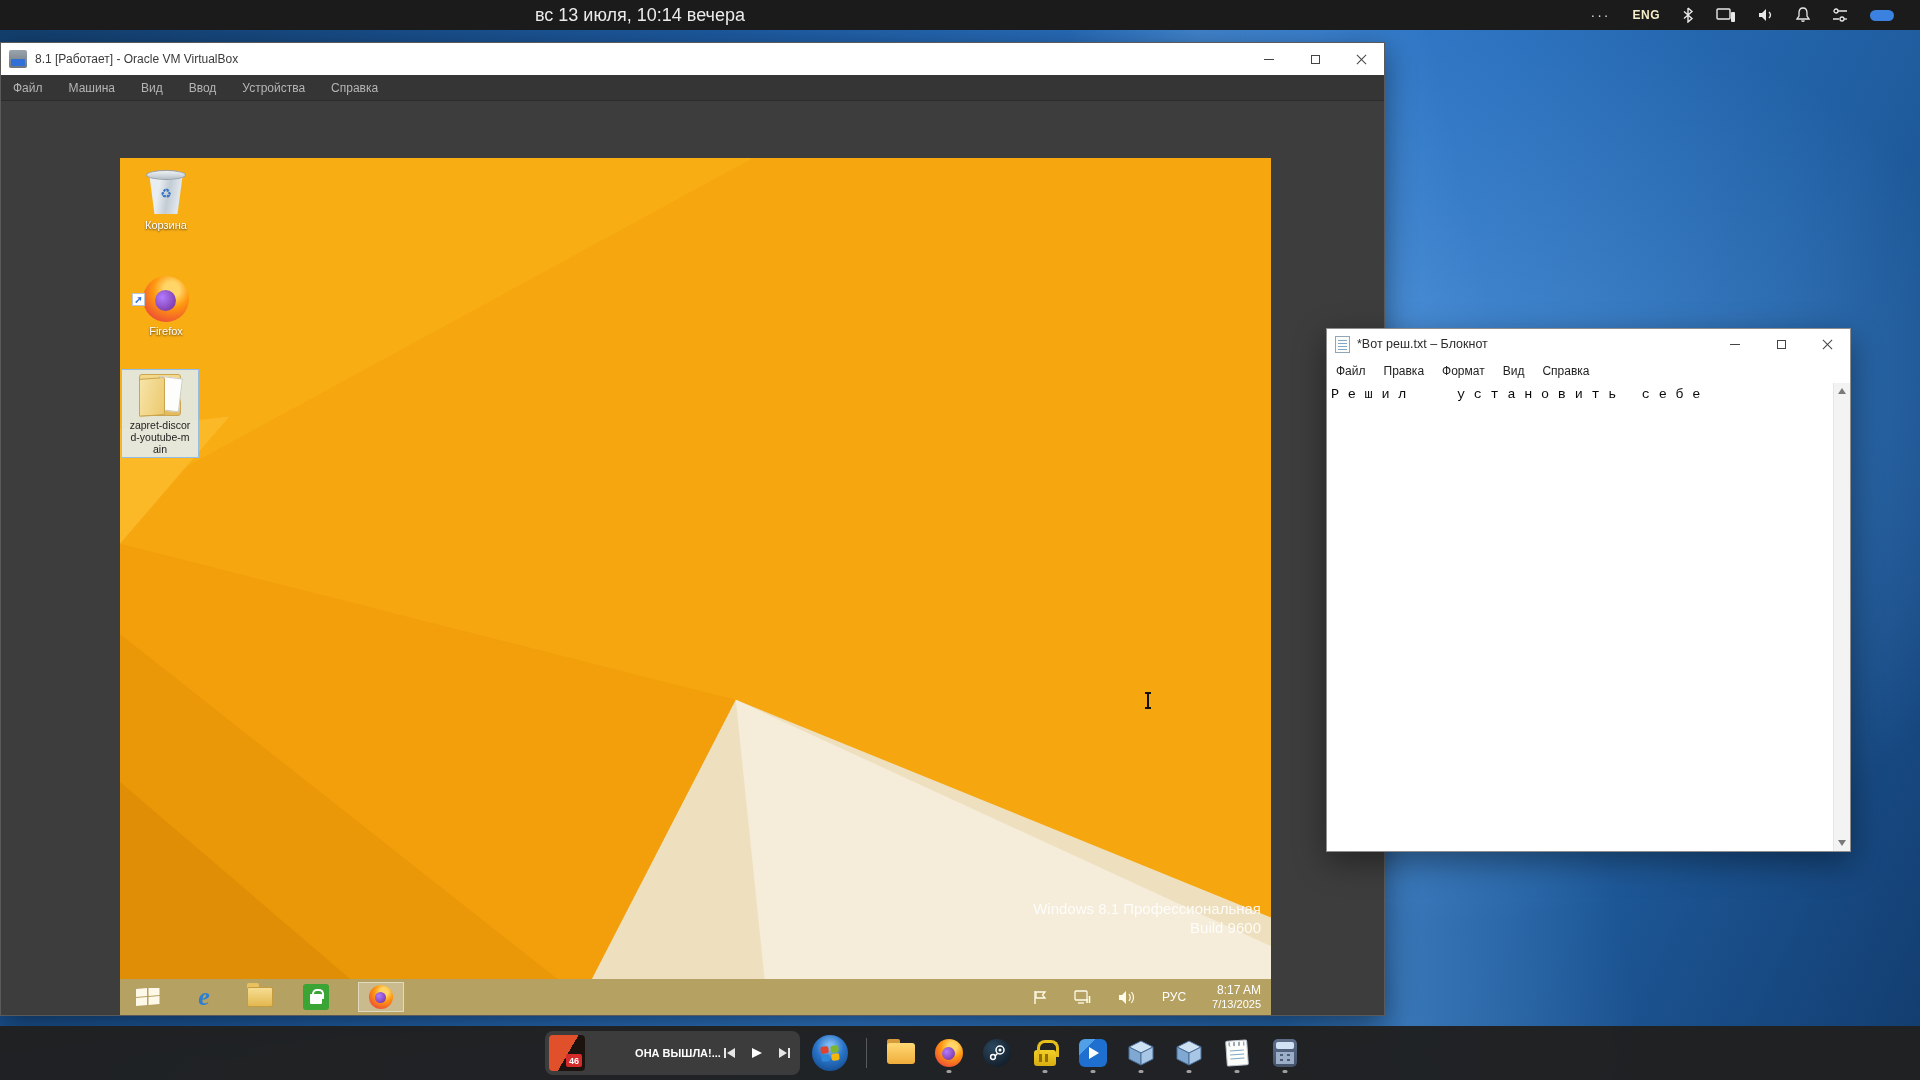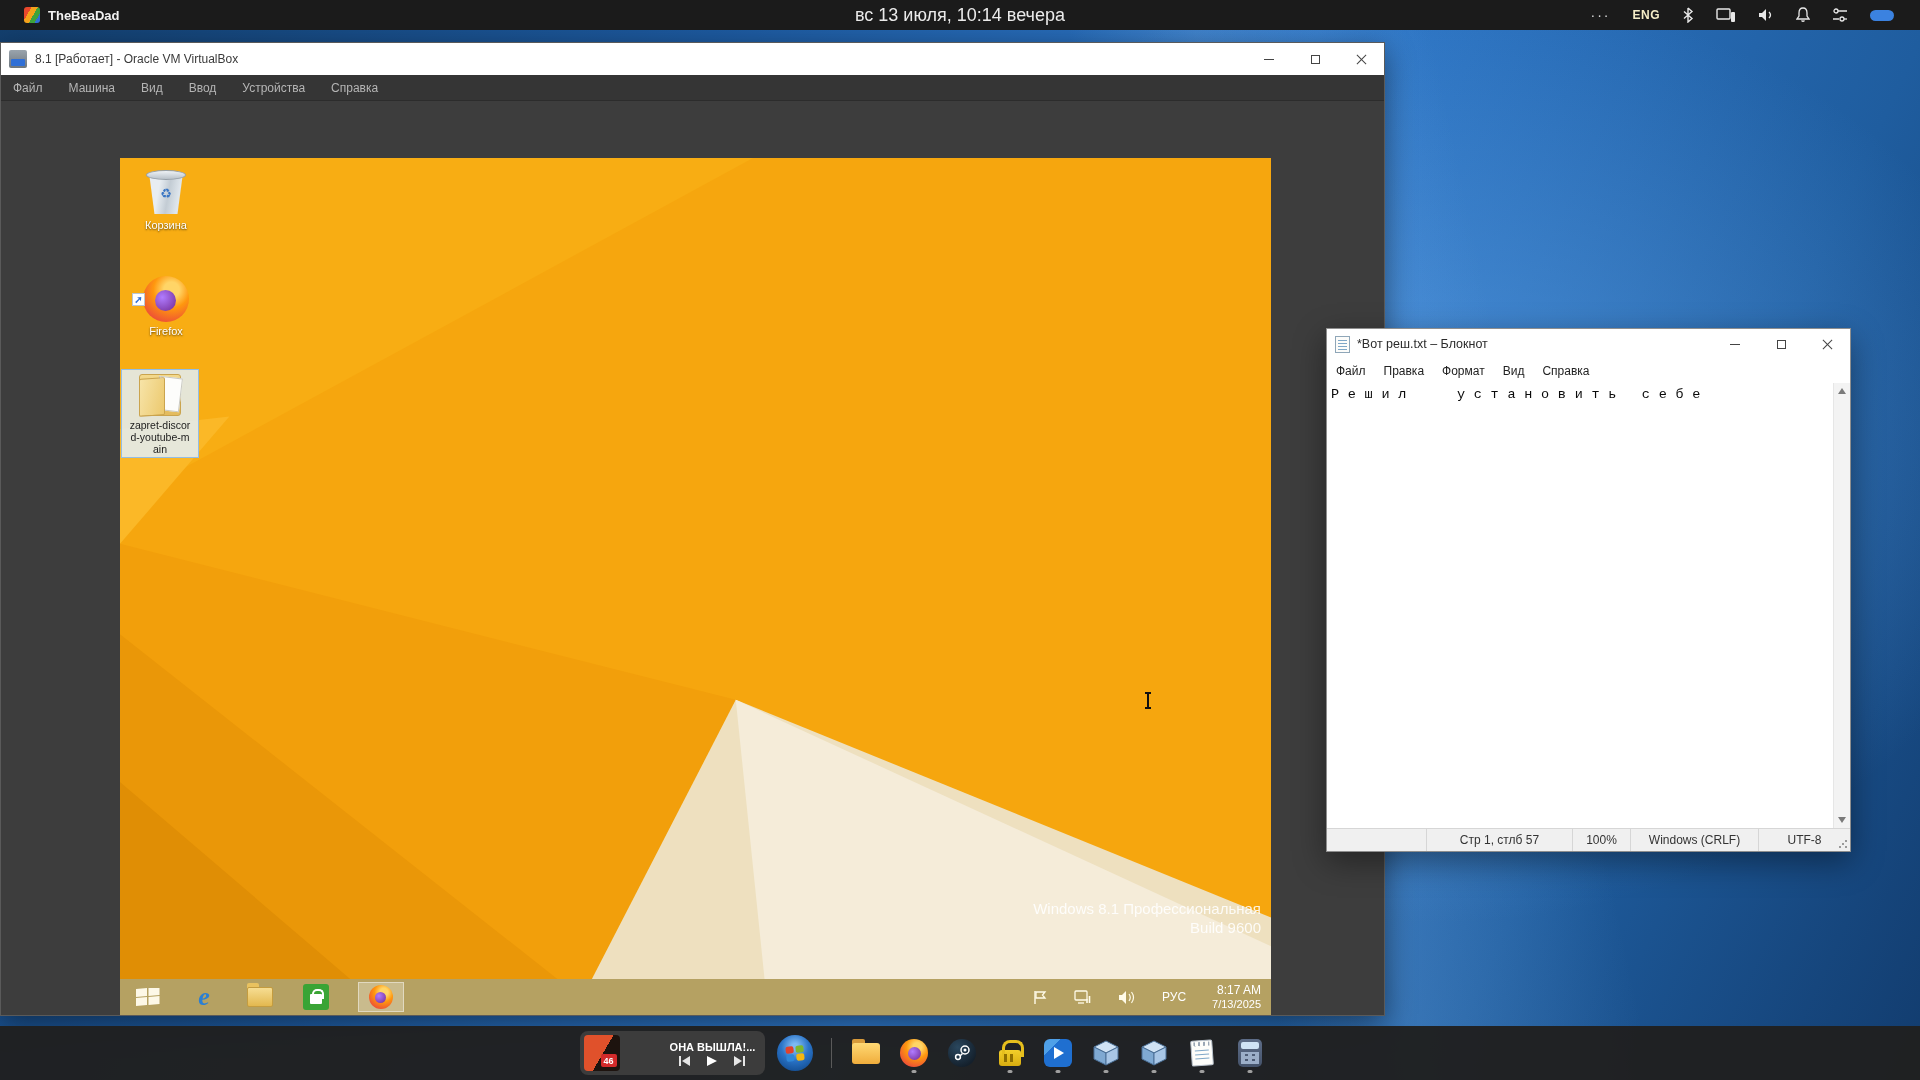--- a/index.html
+++ b/index.html
@@ -172,21 +172,21 @@
   .h-taskbar { position:absolute; left:0; bottom:0; width:1920px; height:54px;
     background:rgba(32,32,32,.97); z-index:40; display:flex; align-items:center; justify-content:center; }
   .tb-cluster { display:flex; align-items:center; gap:8px; transform:translateX(-35px); }
   .media-widget { height:44px; background:#3c3c3c; border-radius:8px; display:flex;
     align-items:center; padding:0 10px 0 4px; gap:8px; }
   .album { position:relative; width:36px; height:36px; border-radius:4px; overflow:hidden;
     background:linear-gradient(120deg,#e0512b 0 52%,#1d130e 52% 100%); }
   .album .badge { position:absolute; left:17px; bottom:4px; width:16px; height:13px;
     background:#d42b2b; color:#fff; font-size:9px; font-weight:bold; display:flex;
     align-items:center; justify-content:center; border-radius:2px; }
-  .mw-info { display:flex; flex-direction:column; gap:3px;margin-left:42px; }
+  .mw-info { display:flex; flex-direction:row; gap:3px;margin-left:42px; }
   .mw-title { font-size:11px; color:#fff; font-weight:bold; white-space:nowrap; }
   .mw-controls { display:flex; gap:16px; align-items:center; justify-content:center; }
   .mw-controls svg { display:block; }
   .start-orb { position:relative; width:36px; height:36px; border-radius:50%;
     background:radial-gradient(circle at 50% 32%, #7db9f2 0 10%, #2a74c8 45%, #0b3f7e 100%);
     display:flex; align-items:center; justify-content:center; margin:0 4px; }
   .orb-flag { width:18px; height:15px; display:grid; grid-template-columns:1fr 1fr;
     grid-template-rows:1fr 1fr; gap:1.5px; transform:rotate(-6deg); }
   .orb-flag i { border-radius:2px; }
   .of1 { background:#e0422d; } .of2 { background:#7db72f; }
@@ -234,24 +234,20 @@
     background:
       repeating-linear-gradient(90deg,#a5b8d2 0 4px,transparent 4px 7px),
       repeating-linear-gradient(0deg,#a5b8d2 0 3px,transparent 3px 5px); opacity:.9; }
 </style>
 </head>
 <body>
 
 <div class="desktop"></div>
 
 <div class="topbar">
-  <div class="brand">
-    <div class="brand-logo"></div>
-    <span class="brand-name">TheBeaDad</span>
-  </div>
   <div class="clock">вс 13 июля, 10:14 вечера</div>
   <div class="tray">
     <span class="dots">···</span>
     <span class="lang">ENG</span>
     <span class="glyph">
       <svg width="12" height="16" viewBox="0 0 12 16">
           <path d="M6 1 L10 4.5 L2 11.5 M2 4.5 L10 11.5 L6 15 L6 1" fill="none" stroke="#e8e8e8" stroke-width="1.4"></path>
         </svg>
     </span>
     <span class="glyph">
@@ -435,28 +431,20 @@
     <span>Вид</span>
     <span>Справка</span>
   </div>
   <div class="np-body">
     <div class="np-text">Р е ш и л      у с т а н о в и т ь   с е б е                windows 8.1</div>
     <div class="np-scroll">
       <div class="tri-up"></div>
       <div class="tri-down"></div>
     </div>
   </div>
-  <div class="np-status">
-    <div class="np-cell np-spacer"></div>
-    <div class="np-cell c1">Стр 1, стлб 57</div>
-    <div class="np-cell c2">100%</div>
-    <div class="np-cell c3">Windows (CRLF)</div>
-    <div class="np-cell c4">UTF-8</div>
-    <div class="grip"></div>
-  </div>
 </div>
 
 <div class="h-taskbar">
   <div class="tb-cluster">
     <div class="media-widget">
       <div class="album">
         <div class="badge">46</div>
       </div>
       <div class="mw-info">
         <div class="mw-title">ОНА ВЫШЛА!...</div>

